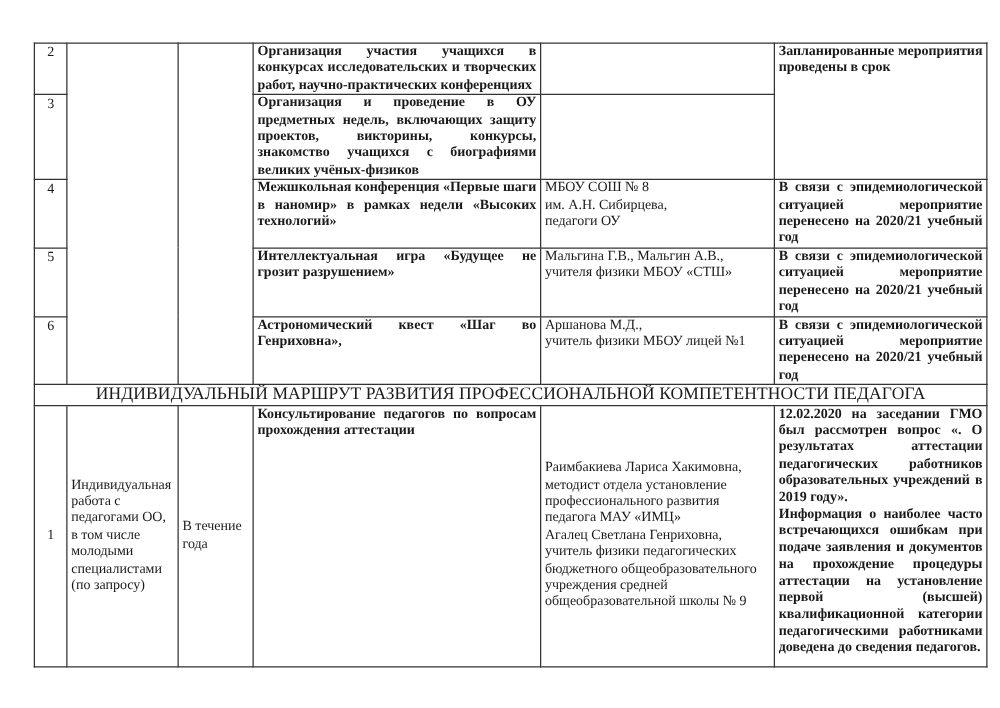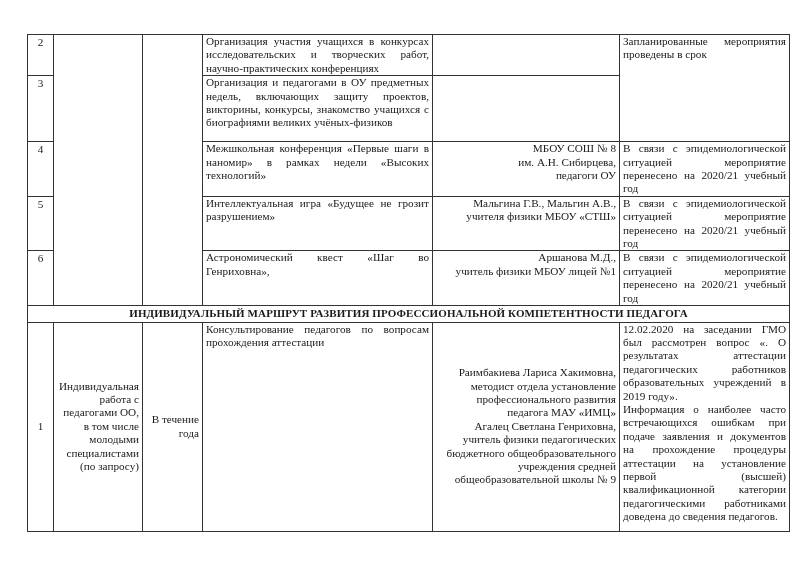--- a/index.html
+++ b/index.html
@@ -2,24 +2,24 @@
 <html><head>
 <meta charset="utf-8">
 <style>
   html, body { margin: 0; padding: 0; background: #ffffff; }
   body { width: 800px; height: 566px; position: relative; overflow: hidden;
          font-family: "Liberation Serif", "DejaVu Serif", serif; color: #1a1a1a; }
   .page { position: absolute; left: 27px; top: 34px; width: 762px; }
   table { border-collapse: collapse; table-layout: fixed; width: 762px; font-size: 11.2px; line-height: 13.4px; }
   td { border: 1.5px solid #333; vertical-align: top; padding: 0 3px; word-wrap: break-word; }
   .num { text-align: center; padding: 1px 0 0 0; }
-  .just { text-align: justify; text-align-last: left; }
-  .center { text-align: right; }
+  .just { text-align: justify; text-align-last: left; font-weight: bold; }
+  .center { text-align: left; }
   .mid { vertical-align: middle; font-family: Liberation Serif, serif; }
-  .section { font-weight: bold; text-align: center; font-size: 11px; padding: 1px 3px; letter-spacing: 0.1px; }
+  .section { font-weight: normal; text-align: center; font-size: 14px; padding: 1px 3px; letter-spacing: 0.1px; }
   .r-2 { height: 36px; } .r-3 { height: 66px; } .r-4 { height: 52px; }
   .r-5 { height: 52px; } .r-6 { height: 52px; } .r-sec { height: 13px; } .r-1 { height: 209px; }
   .pline { display: block; }
 </style>
 </head>
 <body>
 
 <div class="page">
 <table>
   <colgroup>
@@ -36,21 +36,21 @@
     <td class="num">2</td>
     <td rowspan="5"></td>
     <td rowspan="5"></td>
     <td class="just">Организация участия учащихся в конкурсах исследовательских и творческих работ, научно-практических конференциях</td>
     <td></td>
     <td class="just" rowspan="2">Запланированные мероприятия проведены в срок</td>
   </tr>
 
   <tr class="r-3">
     <td class="num">3</td>
-    <td class="just">Организация и педагогами в ОУ предметных недель, включающих защиту проектов, викторины, конкурсы, знакомство учащихся с биографиями великих учёных-физиков</td>
+    <td class="just">Организация и проведение в ОУ предметных недель, включающих защиту проектов, викторины, конкурсы, знакомство учащихся с биографиями великих учёных-физиков</td>
     <td></td>
   </tr>
 
   <tr class="r-4">
     <td class="num">4</td>
     <td class="just">Межшкольная конференция «Первые шаги в наномир» в рамках недели «Высоких технологий»</td>
     <td class="center">
       <span class="pline">МБОУ СОШ № 8</span>
       <span class="pline">им. А.Н. Сибирцева,</span>
       <span class="pline">педагоги ОУ</span>

